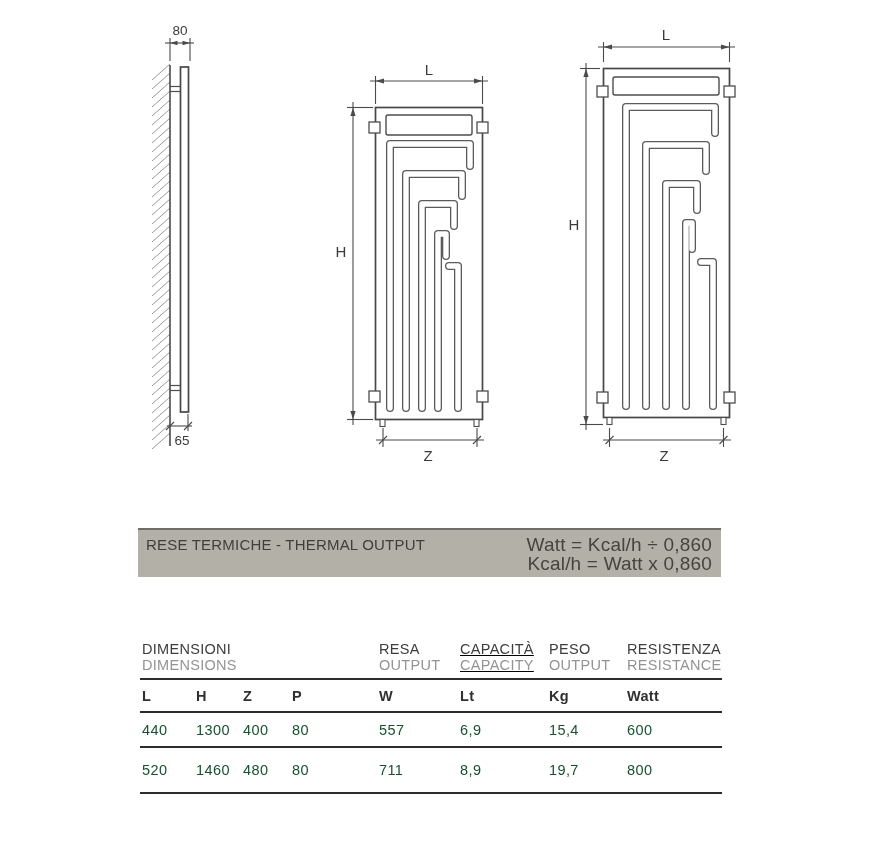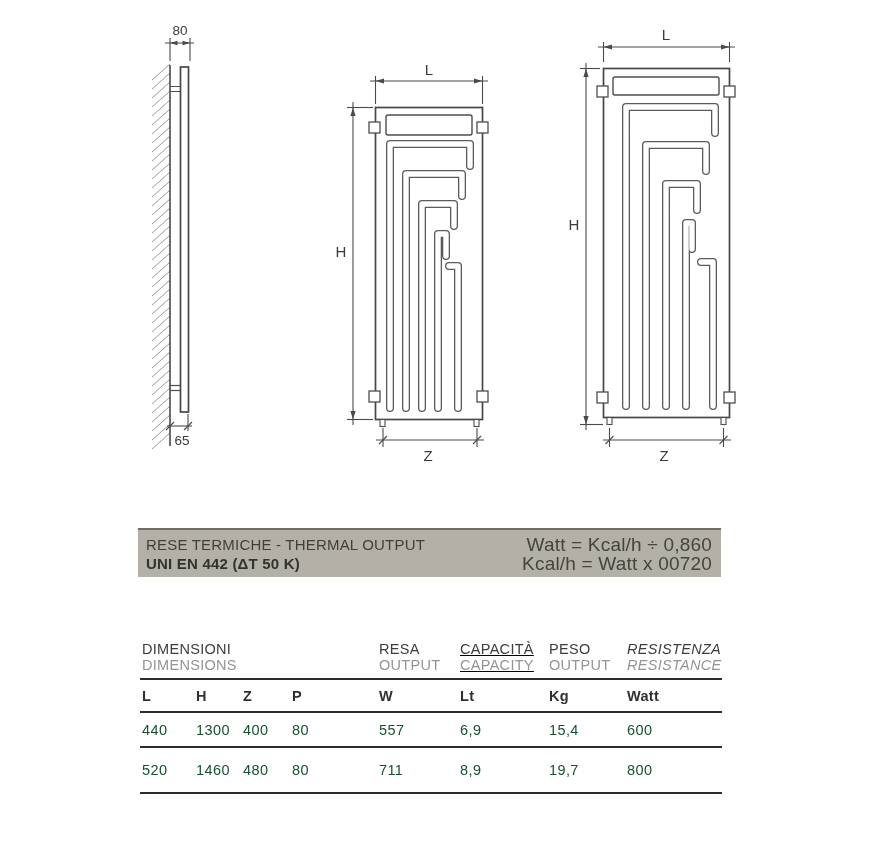--- a/index.html
+++ b/index.html
@@ -1,17 +1,17 @@
 <!DOCTYPE html>
 <html><head>
 <meta charset="utf-8">
 <style>
   html,body{margin:0;padding:0;background:#ffffff;}
   .page{position:relative;width:879px;height:851px;background:#ffffff;overflow:hidden;
-        font-family:"Liberation Sans", sans-serif;border-radius:12px;}
+        font-family:"Liberation Sans", sans-serif;}
 
   
   .figure-svg{position:absolute;left:0;top:0;}
   .hatch{stroke:#8d8d8d;stroke-width:0.9;fill:none;}
   .wall-edge{stroke:#4a4a4a;stroke-width:1.6;}
   .thin{stroke:#4d4d4d;stroke-width:1.2;fill:none;}
   .frame{fill:#ffffff;stroke:#474747;stroke-width:1.7;}
   .bar{fill:#ffffff;stroke:#4d4d4d;stroke-width:1.4;}
   .bracket{fill:#ffffff;stroke:#4d4d4d;stroke-width:1.3;}
   .foot{fill:#ffffff;stroke:#4d4d4d;stroke-width:1.1;}
@@ -30,21 +30,21 @@
   .band-line2{font-size:15px;line-height:19px;color:#33322e;letter-spacing:0.2px;font-weight:bold;}
   .band-f{font-size:19px;line-height:19px;color:#45443f;letter-spacing:0.2px;text-align:right;}
 
   
   .spec-table{position:absolute;left:140px;top:630px;width:582px;}
   .trow{display:grid;grid-template-columns:54px 47px 49px 87px 81px 89px 78px 1fr;
         padding-left:2px;box-sizing:border-box;}
   .group-row{height:48px;padding-top:11px;}
   .gcell{line-height:16px;}
   .span4{grid-column:1 / span 4;}
-  .c5{grid-column:5;} .c6{grid-column:6;text-decoration:underline;} .c7{grid-column:7;} .c8{grid-column:8;font-style:italic;}
+  .c5{grid-column:5;} .c6{grid-column:6;text-decoration:underline;} .c7{grid-column:7;} .c8{grid-column:8;}
   .g-it{font-size:14.5px;color:#3d3d3d;letter-spacing:0.3px;}
   .g-en{font-size:14.5px;color:#949494;letter-spacing:0.3px;}
   .rule{border-top:2px solid #2c2c2c;height:0;}
   .head-row{height:31px;align-items:center;}
   .hcell{font-size:14.5px;font-weight:bold;color:#303030;letter-spacing:0.3px;}
   .data-row1{height:33px;align-items:center;}
   .data-row2{height:44px;align-items:center;}
   .dcell{font-size:14.5px;color:#14532d;letter-spacing:0.4px;}
 </style>
 </head>
@@ -174,25 +174,24 @@
         <line x1="605.5" y1="444" x2="613.5" y2="436"></line>
           <line x1="719.5" y1="444" x2="727.5" y2="436"></line>
       </g>
       <text class="lbl" x="664" y="461">Z</text>
     </g>
   </svg>
 
   <div class="band">
     <div>
       <div class="band-line1">RESE TERMICHE - THERMAL OUTPUT</div>
-      <div class="band-line2">UNI EN 442 (ΔT 50 K)</div>
     </div>
     <div>
       <div class="band-f">Watt = Kcal/h ÷ 0,860</div>
-      <div class="band-f">Kcal/h = Watt x 00720</div>
+      <div class="band-f">Kcal/h = Watt x 0,860</div>
     </div>
   </div>
 
   <div class="spec-table">
 
     <div class="trow group-row">
       <div class="gcell span4">
         <div class="g-it">DIMENSIONI</div>
         <div class="g-en">DIMENSIONS</div>
       </div>

